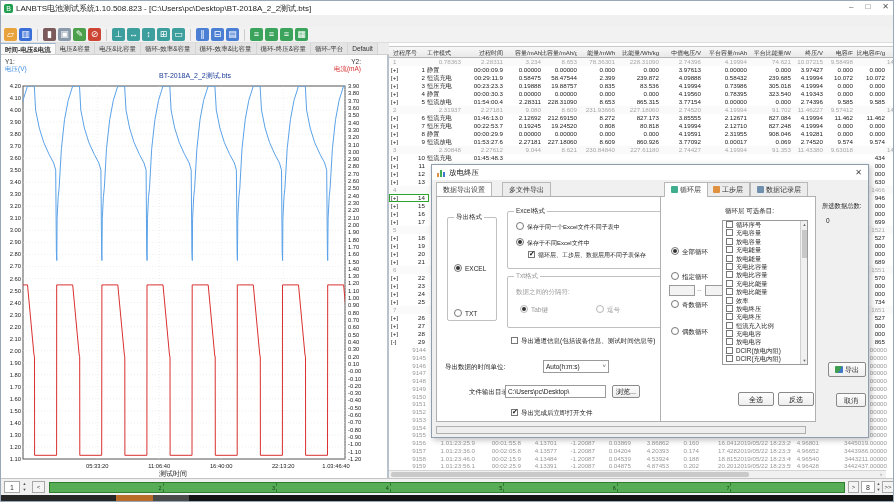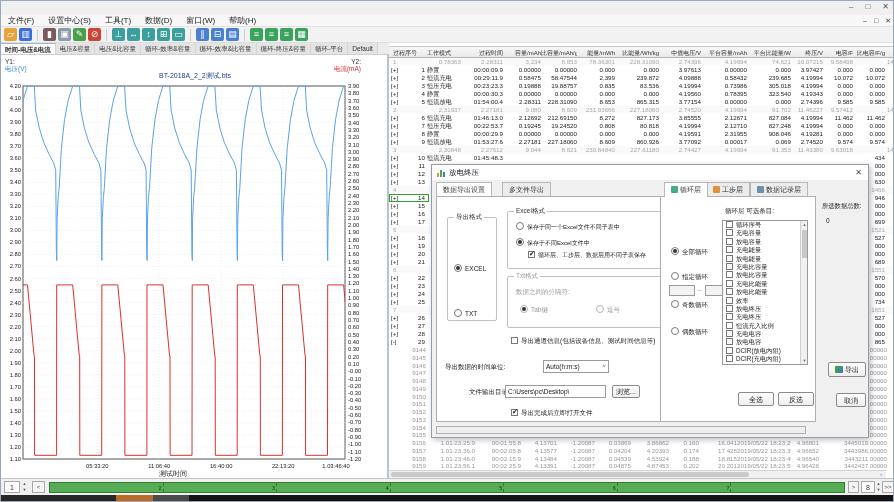--- a/index.html
+++ b/index.html
@@ -94,41 +94,30 @@
 #dlist-sb .th{position:absolute;left:1px;top:9px;width:5px;height:28px;background:#c8c8c8;}
 #dprog{left:4px;top:261px;width:370px;height:8px;background:#eee;border:1px solid #b0b0b0;}
 #expicon{display:inline-block;width:8px;height:7px;background:linear-gradient(120deg,#3f9e52 60%,#3f78c8 60%);vertical-align:-1px;margin-right:2px;border-radius:1px;}
 .small{font-size:6px;}
 </style>
 </head>
 <body>
 
 <div id="app">
 
+  <div id="titlebar" class="abs">
+    <span id="appicon">B</span>
+    <span>LANBTS电池测试系统1.10.508.823 - [C:\Users\pc\Desktop\BT-2018A_2_2测试.bts]</span>
+  </div>
   <div id="wctrl">
     <span>‒</span>
     <span>□</span>
     <span>✕</span>
   </div>
 
-  <div id="menubar" class="abs">
-    <div id="menu-items" style="display:flex;">
-        <div class="menu-item">文件(F)</div>
-        <div class="menu-item">设置中心(S)</div>
-        <div class="menu-item">工具(T)</div>
-        <div class="menu-item">数据(D)</div>
-        <div class="menu-item">窗口(W)</div>
-        <div class="menu-item">帮助(H)</div>
-      </div>
-    <div id="mdictrl">
-      <span>‒</span>
-      <span>□</span>
-      <span>✕</span>
-    </div>
-  </div>
 
   <div id="toolbar" class="abs">
       <div class="tbi" style="background: rgb(233, 163, 60);">▱</div>
       <div class="tbi" style="background: rgb(58, 111, 216);">▥</div>
       <div class="tbsep"></div>
       <div class="tbi" style="background: rgb(122, 90, 90);">▮</div>
       <div class="tbi" style="background: rgb(138, 154, 170);">▣</div>
       <div class="tbi" style="background: rgb(74, 160, 74);">✎</div>
       <div class="tbi" style="background: rgb(204, 68, 51);">⊘</div>
       <div class="tbsep"></div>

